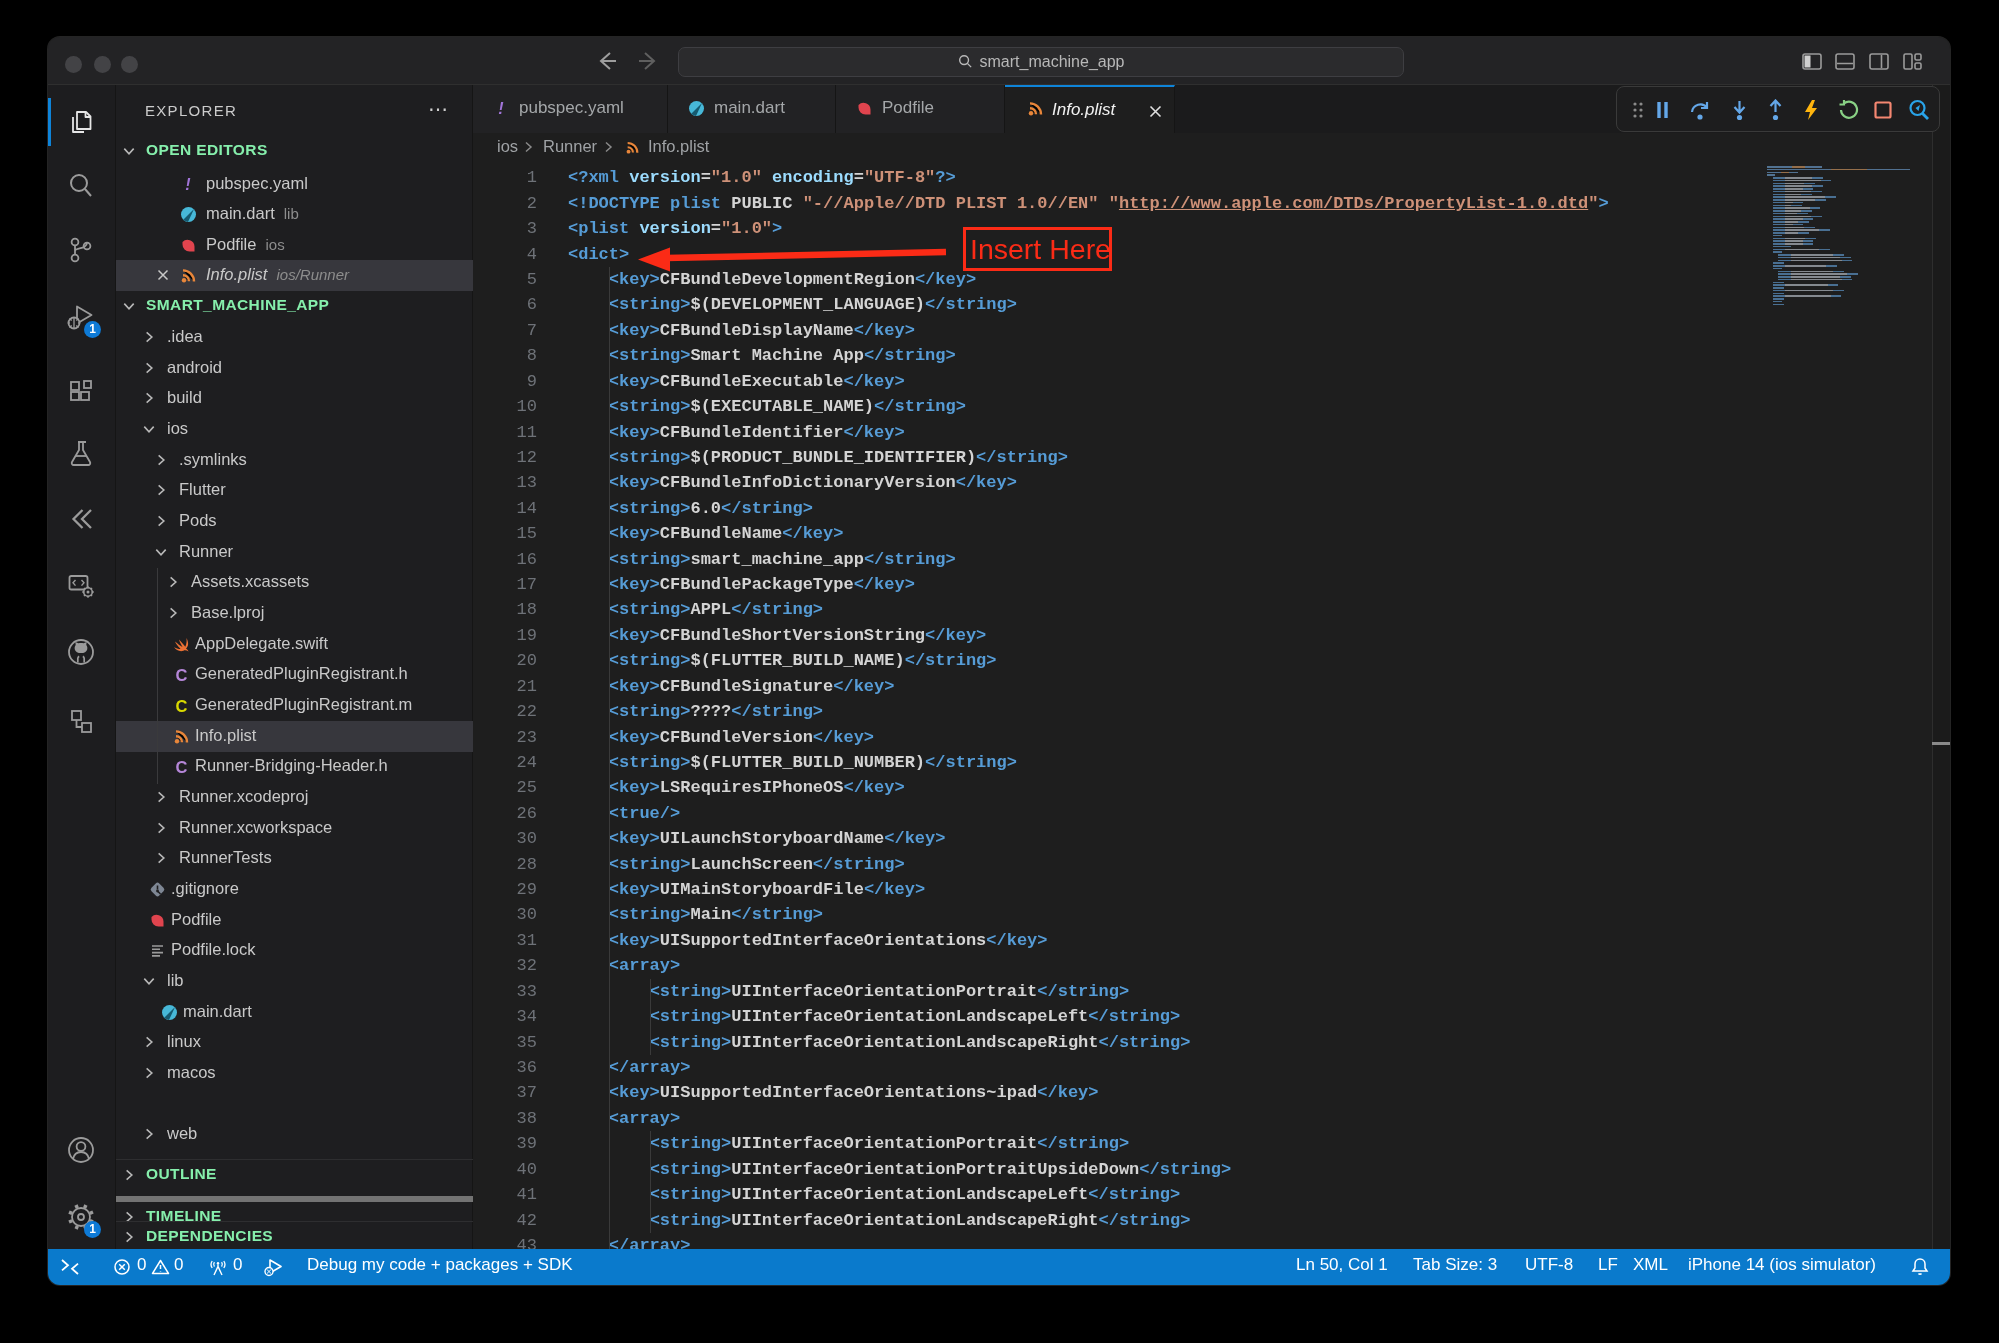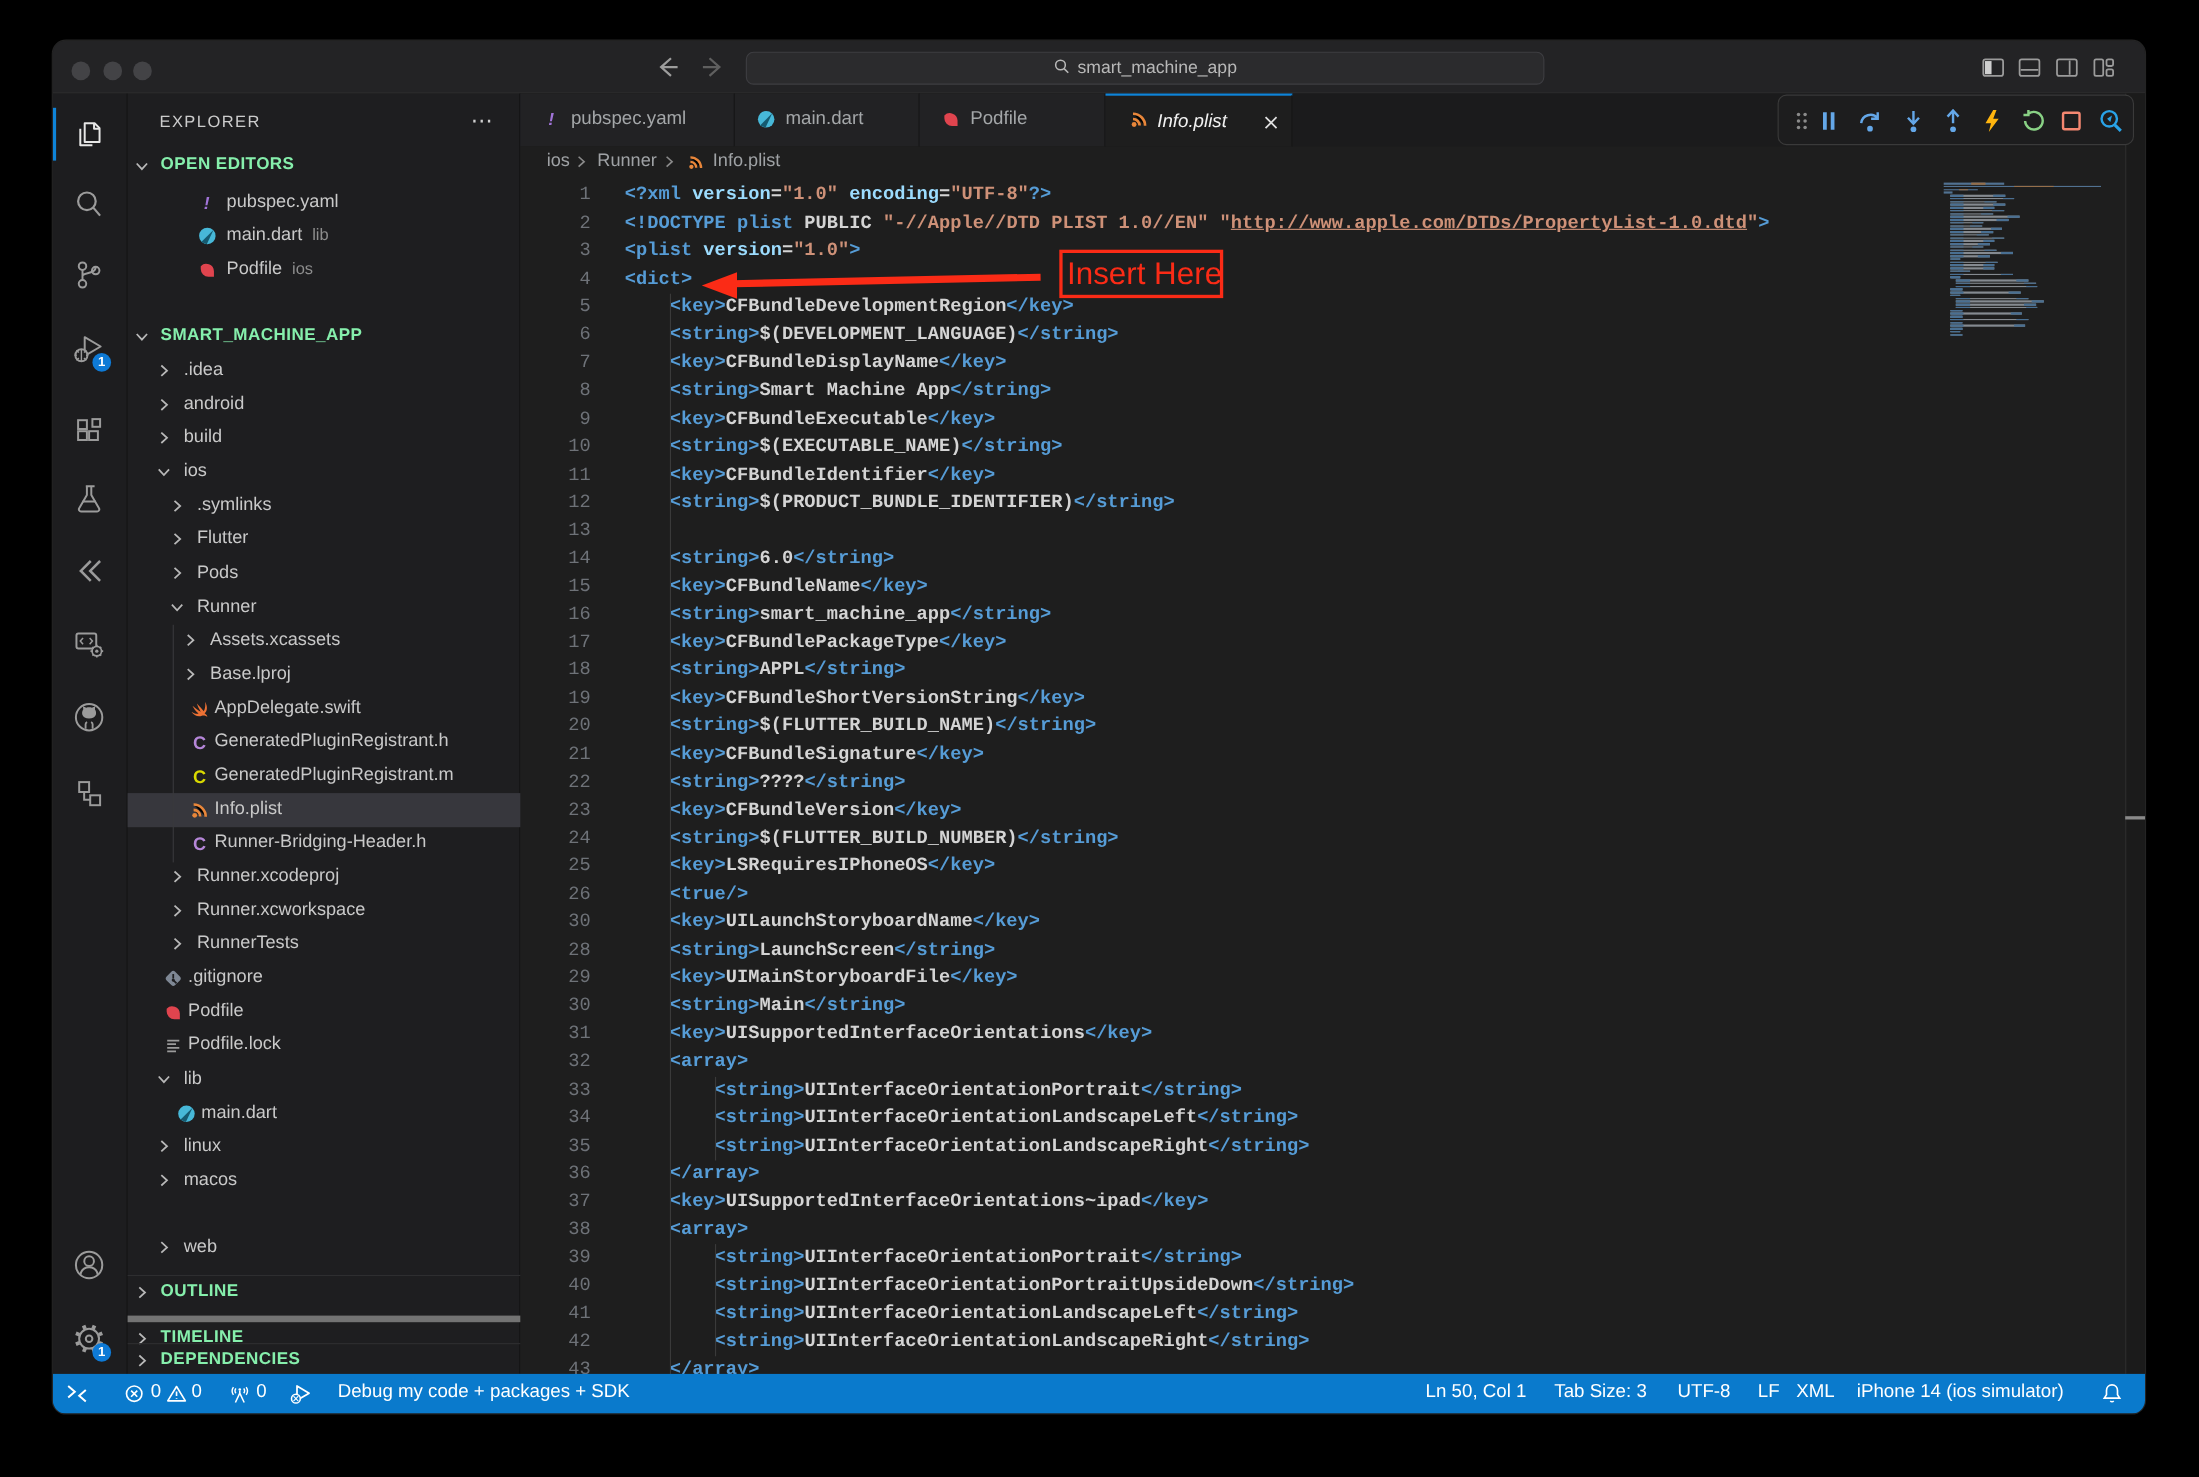--- a/index.html
+++ b/index.html
@@ -175,20 +175,31 @@
           <path d="M3 14 L14 3 L8 16 Z" fill="#155a70"></path>
         </svg>
         <div class="rowlbl" style="left:90px;">main.dart<span class="sfx" style="">lib</span></div>
       </div>
 <div class="row" style="top:144.5px">
         <svg class="ficon" style="left:64px" width="17" height="17" viewBox="0 0 17 17">
           <path d="M2.5 5 a7 7 0 0 1 12 4.5 v5 h-5 a7 7 0 0 1-7-7 z" fill="#e0444e"></path>
         </svg>
         <div class="rowlbl" style="left:90px;">Podfile<span class="sfx" style="">ios</span></div>
       </div>
+<div class="row sel" style="top:175.0px">
+        <svg class="chev" style="left:39px" width="16" height="16" viewBox="0 0 16 16">
+          <path d="M3.5 3.5 L12.5 12.5 M12.5 3.5 L3.5 12.5" stroke="#c8c8c8" stroke-width="1.5"></path>
+        </svg>
+        <svg class="ficon" style="left:64px" width="17" height="17" viewBox="0 0 17 17">
+          <circle cx="4" cy="13.2" r="2.2" fill="#e8863a"></circle>
+          <path d="M3 8.2 a6 6 0 0 1 6 6" stroke="#e8863a" stroke-width="2.4"></path>
+          <path d="M3 3.4 a11 11 0 0 1 11 11" stroke="#e8863a" stroke-width="2.4"></path>
+        </svg>
+        <div class="rowlbl" style="left:90px;font-style:italic;">Info.plist<span class="sfx" style="font-style:italic;">ios/Runner</span></div>
+      </div>
 <div class="row" style="top:205.5px">
         <svg class="chev" style="left:5px" width="17" height="17" viewBox="0 0 17 17">
           <path d="M3.5 6 L8.5 11.5 L13.5 6" stroke="#b8b8b8" stroke-width="1.7" fill="none"></path>
         </svg>
         <div class="rowlbl hdr" style="left:30px">SMART_MACHINE_APP</div>
       </div>
 <div class="row" style="top:236.5px">
         <svg class="chev" style="left:25px" width="17" height="17" viewBox="0 0 17 17">
           <path d="M6 3.5 L11.5 8.5 L6 13.5" stroke="#b8b8b8" stroke-width="1.7" fill="none"></path>
         </svg>
@@ -437,20 +448,21 @@
 <div class="cl" style="top:178.24px"><span class="w">    </span><span class="t">&lt;string&gt;</span><span class="w">Smart Machine App</span><span class="t">&lt;/string&gt;</span></div>
 <div class="ln" style="top:203.66px">9</div>
 <div class="cl" style="top:203.66px"><span class="w">    </span><span class="t">&lt;key&gt;</span><span class="w">CFBundleExecutable</span><span class="t">&lt;/key&gt;</span></div>
 <div class="ln" style="top:229.08px">10</div>
 <div class="cl" style="top:229.08px"><span class="w">    </span><span class="t">&lt;string&gt;</span><span class="w">$(EXECUTABLE_NAME)</span><span class="t">&lt;/string&gt;</span></div>
 <div class="ln" style="top:254.50px">11</div>
 <div class="cl" style="top:254.50px"><span class="w">    </span><span class="t">&lt;key&gt;</span><span class="w">CFBundleIdentifier</span><span class="t">&lt;/key&gt;</span></div>
 <div class="ln" style="top:279.92px">12</div>
 <div class="cl" style="top:279.92px"><span class="w">    </span><span class="t">&lt;string&gt;</span><span class="w">$(PRODUCT_BUNDLE_IDENTIFIER)</span><span class="t">&lt;/string&gt;</span></div>
 <div class="ln" style="top:305.34px">13</div>
+<div class="cl" style="top:305.34px"><span class="w">    </span><span class="t">&lt;key&gt;</span><span class="w">CFBundleInfoDictionaryVersion</span><span class="t">&lt;/key&gt;</span></div>
 <div class="ln" style="top:330.76px">14</div>
 <div class="cl" style="top:330.76px"><span class="w">    </span><span class="t">&lt;string&gt;</span><span class="w">6.0</span><span class="t">&lt;/string&gt;</span></div>
 <div class="ln" style="top:356.18px">15</div>
 <div class="cl" style="top:356.18px"><span class="w">    </span><span class="t">&lt;key&gt;</span><span class="w">CFBundleName</span><span class="t">&lt;/key&gt;</span></div>
 <div class="ln" style="top:381.60px">16</div>
 <div class="cl" style="top:381.60px"><span class="w">    </span><span class="t">&lt;string&gt;</span><span class="w">smart_machine_app</span><span class="t">&lt;/string&gt;</span></div>
 <div class="ln" style="top:407.02px">17</div>
 <div class="cl" style="top:407.02px"><span class="w">    </span><span class="t">&lt;key&gt;</span><span class="w">CFBundlePackageType</span><span class="t">&lt;/key&gt;</span></div>
 <div class="ln" style="top:432.44px">18</div>
 <div class="cl" style="top:432.44px"><span class="w">    </span><span class="t">&lt;string&gt;</span><span class="w">APPL</span><span class="t">&lt;/string&gt;</span></div>

